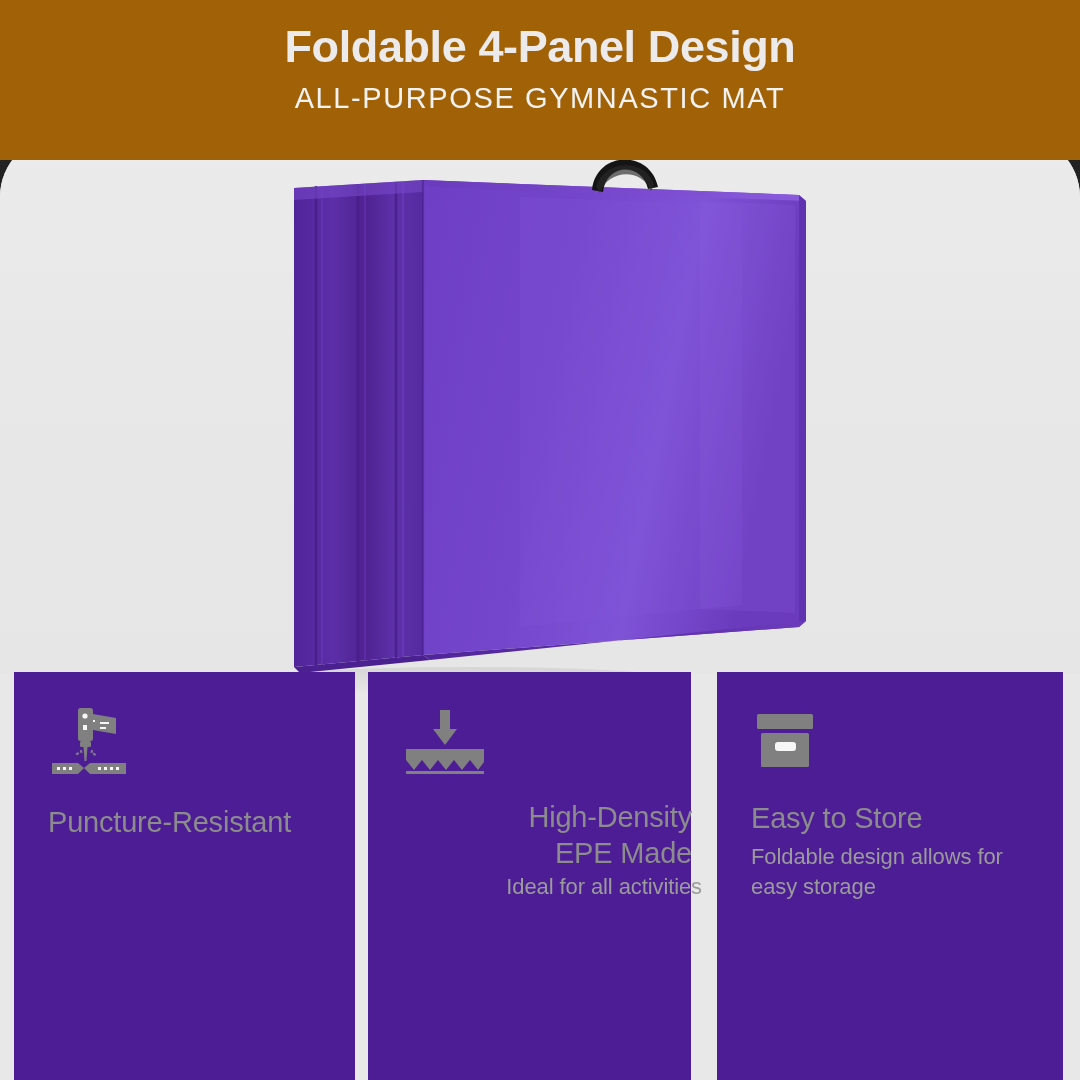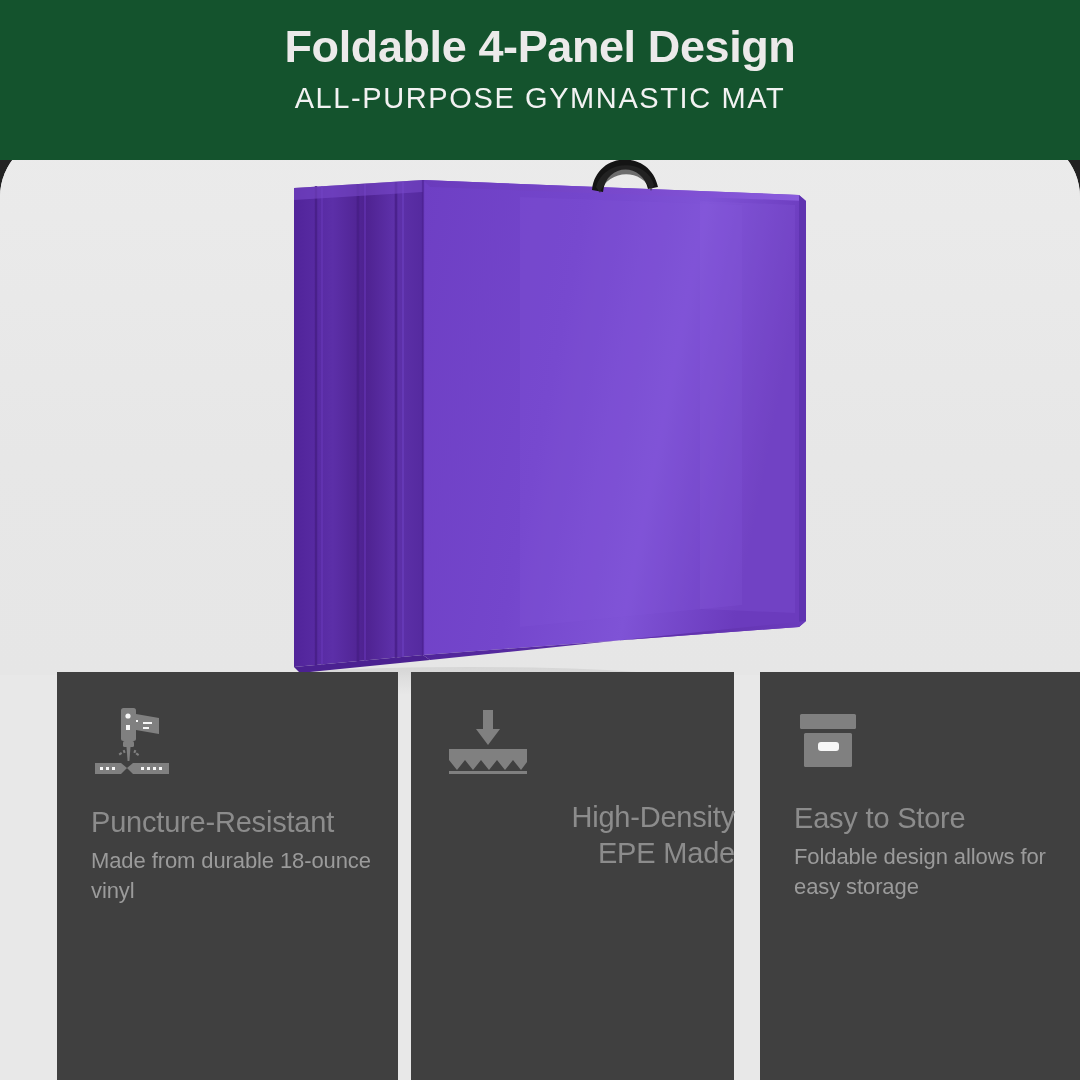--- a/index.html
+++ b/index.html
@@ -19,21 +19,21 @@
     background: #222222;
   }
 
   
   .header {
     position: absolute;
     left: 0;
     top: 0;
     width: 1080px;
     height: 160px;
-    background: #14532d;
+    background: #a16207;
     z-index: 5;
   }
   .header-title {
     position: absolute;
     left: 0;
     top: 20px;
     width: 1080px;
     text-align: center;
     color: #eceaea;
     font-size: 45px;
@@ -96,23 +96,22 @@
     top: 537px;   
     width: 1080px;
     height: 408px;
     z-index: 4;
     pointer-events: none;
   }
   .card {
     position: absolute;
     top: 0;
     height: 408px;
-    background: #404040;
+    background: #4c1d95;
     pointer-events: auto;
-    margin-left: 43px;
   }
   .card-1 { left: 14px;  width: 341px; }
   .card-2 { left: 368px; width: 323px; text-align: right; }
   .card-3 { left: 717px; width: 346px; }
 
   .card-icon {
     position: absolute;
     left: 34px;
     top: 32px;
     width: 86px;
@@ -264,21 +263,20 @@
                 <rect x="21" y="63" width="3" height="3"></rect>
                 <rect x="50" y="63" width="3" height="3"></rect>
                 <rect x="56" y="63" width="3" height="3"></rect>
                 <rect x="62" y="63" width="3" height="3"></rect>
                 <rect x="68" y="63" width="3" height="3"></rect>
               </g>
             </g>
           </svg>
         </div>
         <div class="card-title">Puncture-Resistant</div>
-        <div class="card-desc">Made from durable 18-ounce vinyl</div>
       </div>
 
       <div class="card card-2">
         <div class="card-icon">
           <svg width="86" height="76" viewBox="0 0 86 76" xmlns="http://www.w3.org/2000/svg">
             <g fill="#808080">
 
               <rect x="38" y="6" width="10" height="20"></rect>
               <path d="M31 25 L55 25 L43 41 Z"></path>
 
@@ -287,20 +285,21 @@
               <path d="M4 56 L12 66 L20 56 L28 66 L36 56 L44 66 L52 56 L60 66 L68 56 L76 66 L82 58 L82 56 Z"></path>
 
               <rect x="4" y="67" width="78" height="3"></rect>
             </g>
           </svg>
         </div>
         <div class="card-title">
           <span>High-Density</span><br>
           <span>EPE Made</span>
         </div>
+        <div class="card-desc">Ideal for all activities</div>
       </div>
 
       <div class="card card-3">
         <div class="card-icon">
           <svg width="86" height="76" viewBox="0 0 86 76" xmlns="http://www.w3.org/2000/svg">
             <g fill="#808080">
 
               <rect x="6" y="10" width="56" height="15" rx="1.5"></rect>
 
               <rect x="10" y="29" width="48" height="34" rx="1.5"></rect>

